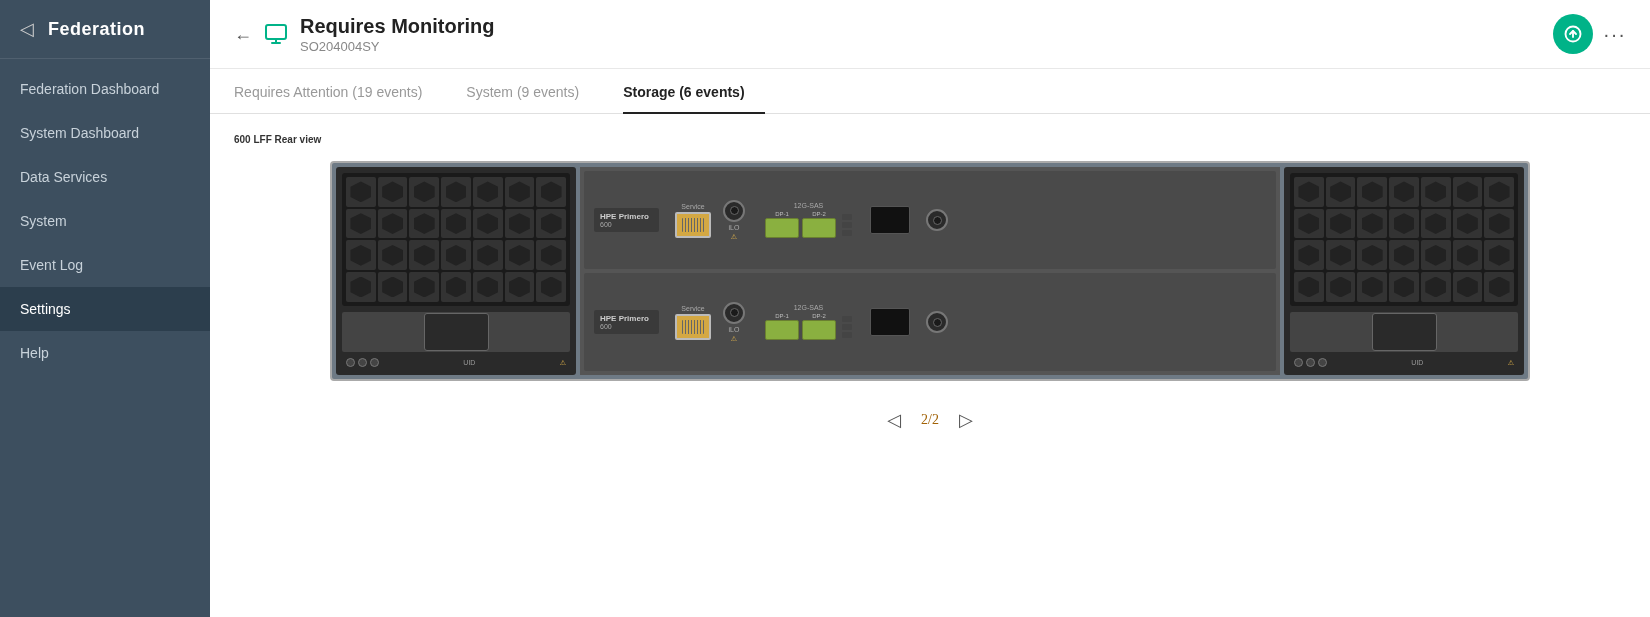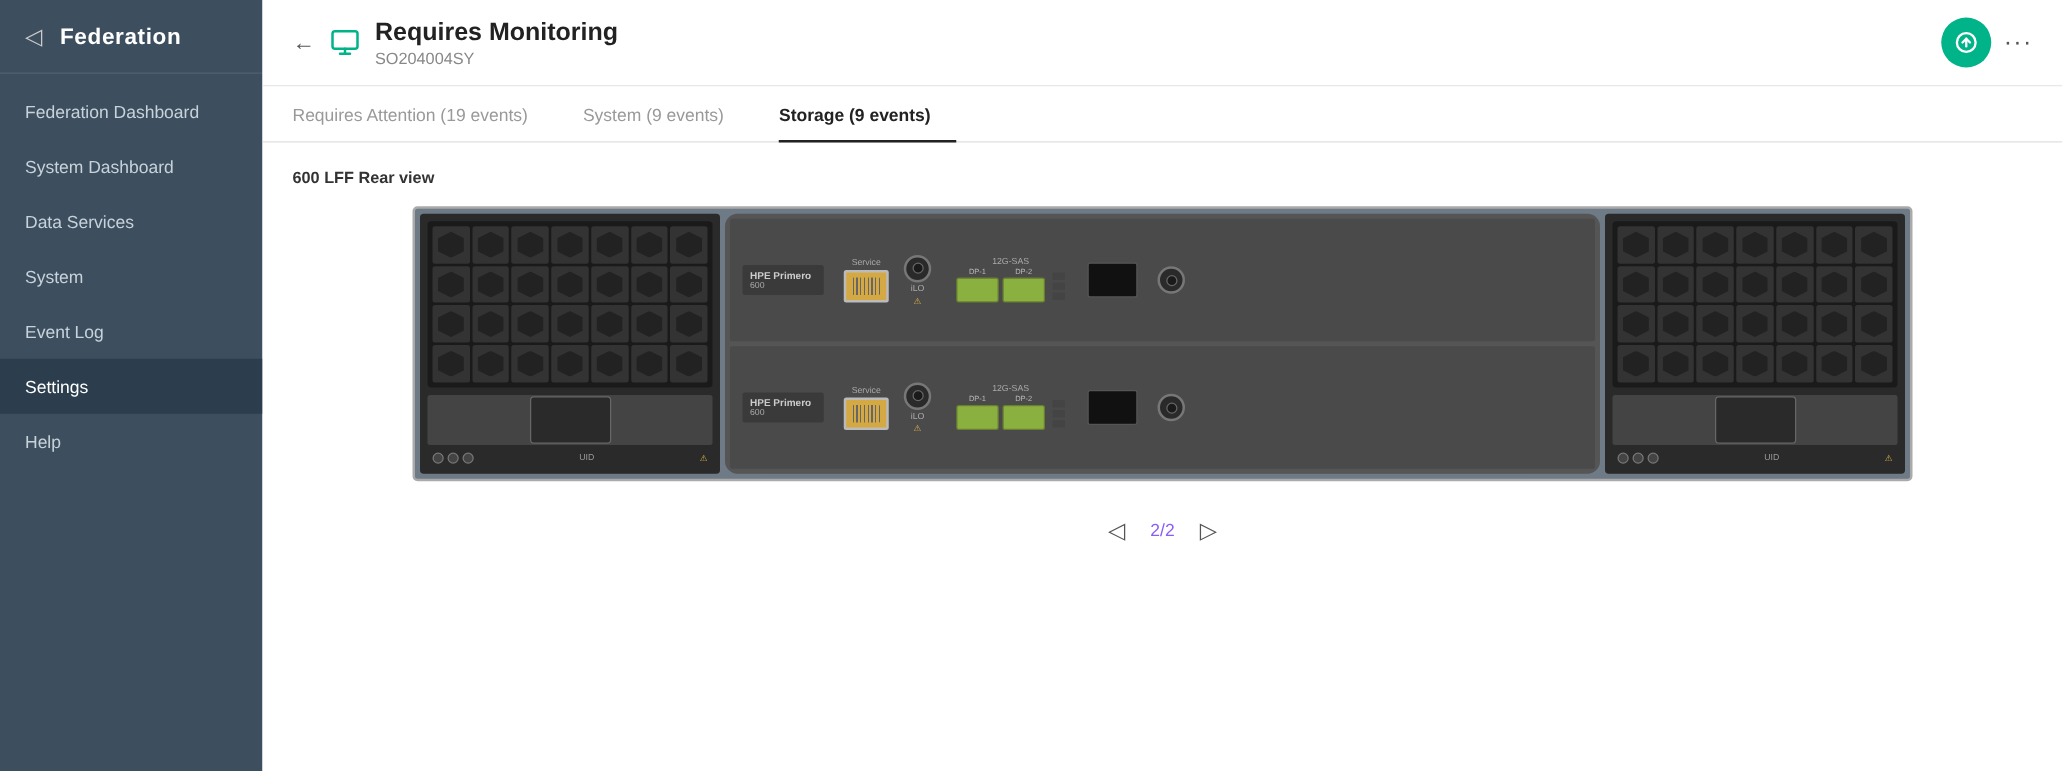--- a/index.html
+++ b/index.html
@@ -149,21 +149,21 @@
     .content {
       flex: 1;
       padding: 20px 24px;
       overflow-y: auto;
       display: flex;
       flex-direction: column;
       align-items: center;
     }
     .view-label {
       align-self: flex-start;
-      font-size: 13px;
+      font-size: 10px;
       font-weight: 600;
       color: #333;
       margin-bottom: 16px;
     }
 
     
     .chassis-container {
       width: 1200px;
       max-width: 100%;
       position: relative;
@@ -188,21 +188,21 @@
       display: flex;
       flex-direction: column;
       padding: 6px;
       gap: 4px;
     }
 
     
     .chassis-center {
       flex: 1;
       background: #555;
-      border-radius: 10px;
+      border-radius: 0;
       display: flex;
       flex-direction: column;
       gap: 4px;
       padding: 4px;
     }
     .controller-row {
       flex: 1;
       background: #4a4a4a;
       border-radius: 2px;
       display: flex;
@@ -236,21 +236,22 @@
       color: #555;
       cursor: pointer;
       background: none;
       border: none;
       display: flex;
       align-items: center;
       padding: 4px;
     }
     .page-text {
       font-size: 14px;
-      color: #8b5cf6;
+      color: #a16207;
+      font-family: Liberation Serif, serif;
     }
   </style>
 </head>
 <body>
 
 <nav class="sidebar">
   <div class="sidebar-logo">
     <div class="sidebar-logo-icon">◁</div>
     <span class="sidebar-logo-text">Federation</span>
   </div>
@@ -307,21 +308,21 @@
   </div>
 
   <div class="tabs">
     <div class="tab">
       <span>Requires Attention (19 events)</span>
     </div>
     <div class="tab">
       <span>System (9 events)</span>
     </div>
     <div class="tab active">
-      <span>Storage (9 events)</span>
+      <span>Storage (6 events)</span>
     </div>
   </div>
 
   <div class="content">
     <div class="view-label">600 LFF Rear view</div>
 
     <div class="chassis-container">
       <div class="chassis">
 
         <div class="chassis-left">

